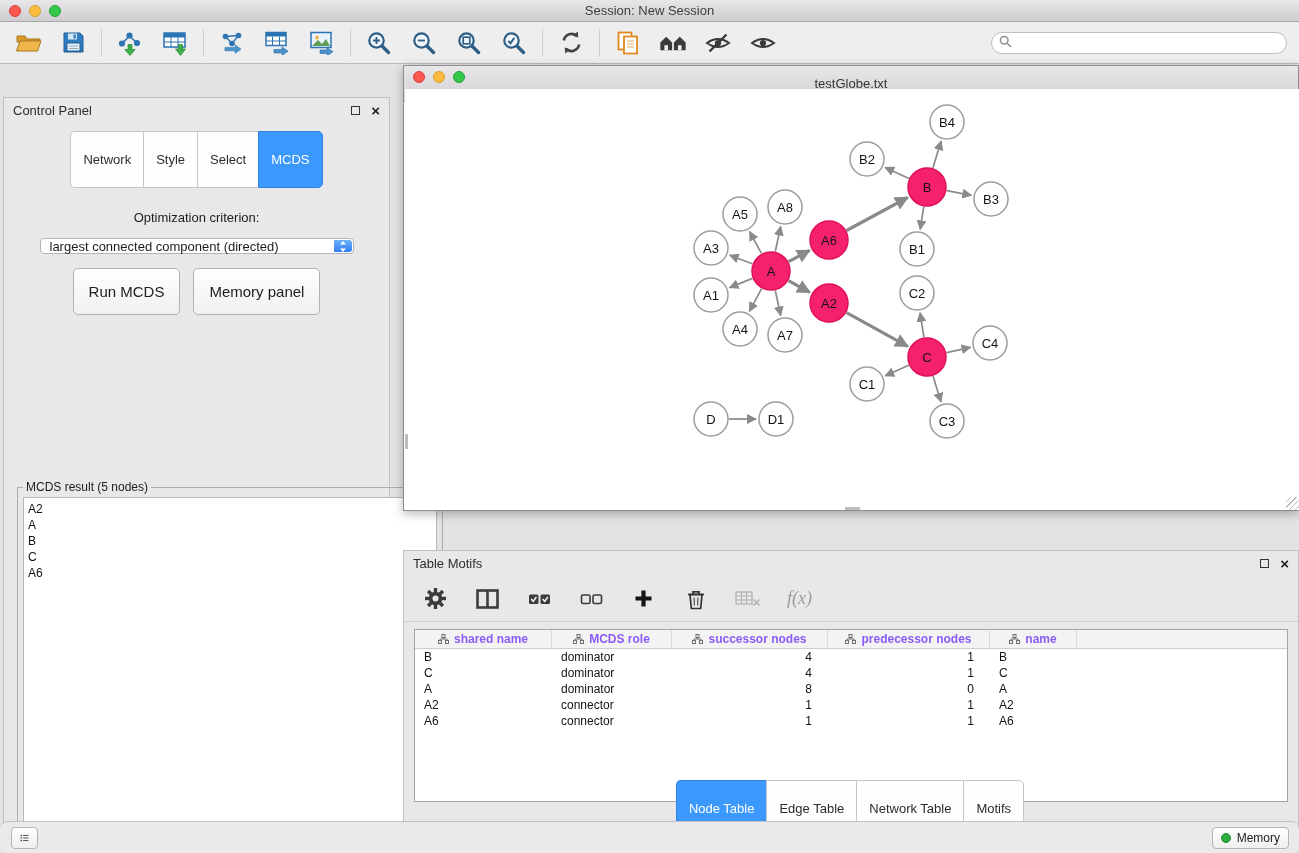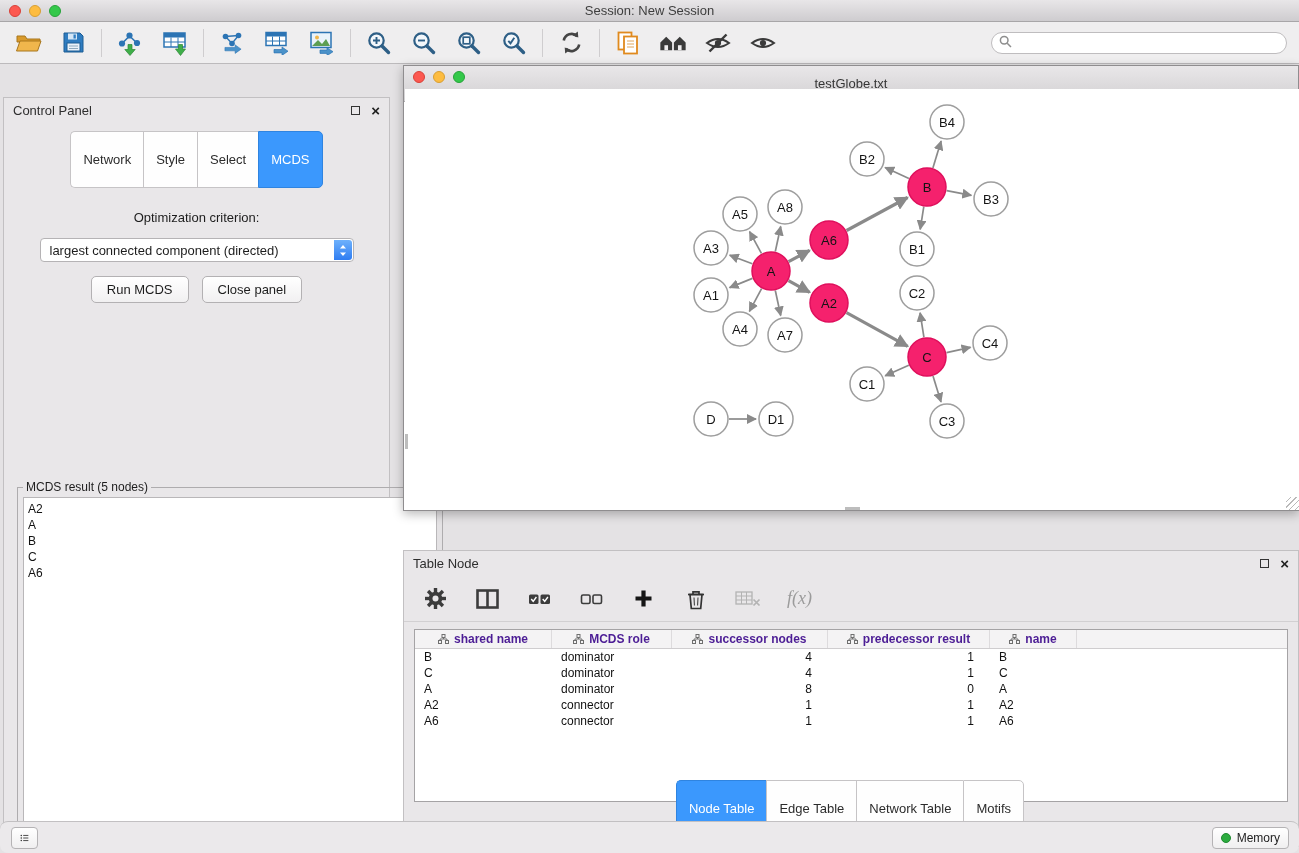--- a/index.html
+++ b/index.html
@@ -40,30 +40,30 @@
   .seg-tab { font-size:13px; padding:20px 12px; background:#fefefe; border:1px solid #c6c4c6;
     border-right:none; color:#2c2c2c; cursor:pointer; }
   .seg-tab:first-child { border-radius:5px 0 0 5px; }
   .seg-tab:last-child { border-right:1px solid #c6c4c6; border-radius:0 5px 5px 0; }
   .seg-tab.active { background:#3b98fd; color:#fff; border-color:#2f84e0; }
 
   
   .control-panel { left:3px; top:67px; width:387px; height:750px; }
   .cp-tabs { margin-top:8px; }
   .cp-opt-label { margin-top:22px; text-align:center; font-size:13px; color:#1d1d1d; }
-  .criterion-select { margin:13px auto 0; width:314px; height:24px; background:#fff;
+  .criterion-select { margin:13px auto 0; width:314px; height:16px; background:#fff;
     border:1px solid #b5b3b5; border-radius:4px; position:relative; display:flex; align-items:center;
     font-size:13px; color:#1d1d1d; padding:0 41px 0 9px; cursor:pointer; }
   .criterion-text { white-space:nowrap; overflow:hidden; }
   .select-stepper { position:absolute; right:1px; top:1px; bottom:1px; width:18px;
     background:linear-gradient(#6eb1fc,#2f7df2); border-radius:0 3px 3px 0;
     display:flex; align-items:center; justify-content:center; }
   .cp-buttons { display:flex; justify-content:center; gap:13px; margin-top:14px; }
   .mac-btn { background:linear-gradient(#ffffff,#f1f0f1); border:1px solid #b3b1b3; border-radius:5px;
-    font-size:13px; color:#1d1d1d; padding:5px 15px; font-family:"Liberation Sans",sans-serif; cursor:pointer; }
+    font-size:15px; color:#1d1d1d; padding:14px 15px; font-family:"Liberation Sans",sans-serif; cursor:pointer; }
   .result-box { position:absolute; left:13px; top:389px; width:426px; height:346px;
     border:1px solid #aeacae; }
   .result-legend { position:absolute; top:-8px; left:5px; background:#e9e7e9; font-size:12px;
     color:#1d1d1d; padding:0 3px; }
   .result-list { position:absolute; left:5px; right:5px; top:9px; bottom:5px; background:#fff;
     border:1px solid #b9b7b9; font-size:12px; color:#111; padding:3px 4px; overflow:auto; }
   .result-item { height:16px; line-height:16px; cursor:default; }
 
   
   .net-window { position:absolute; left:403px; top:65px; width:896px; height:446px; background:#fff;
@@ -81,21 +81,21 @@
   
   .table-panel { left:403px; top:520px; width:896px; height:297px; }
   .tp-toolbar { height:46px; display:flex; align-items:center; gap:25px; padding:0 18px;
     border-bottom:1px solid #d2d0d2; }
   .tp-icon { width:27px; height:27px; display:flex; align-items:center; justify-content:center; cursor:pointer; }
   .fx-label { font-family:"Liberation Serif",serif; font-style:italic; font-size:18px; color:#9b9b9b; }
   .tp-table { position:absolute; left:10px; right:10px; top:78px; bottom:44px; background:#fff;
     border:1px solid #a5a3a5; overflow:hidden; }
   .tp-header { display:flex; height:19px; background:#f4f3f4; border-bottom:1px solid #cfcdcf; }
   .tp-th { display:flex; align-items:center; justify-content:center; gap:5px; font-size:12px;
-    font-weight:bold; color:#4c1d95; border-right:1px solid #dddbdd; cursor:pointer; }
+    font-weight:bold; color:#8b5cf6; border-right:1px solid #dddbdd; cursor:pointer; }
   .tp-th.filler { flex:1; border-right:none; cursor:default; }
   .tp-row { display:flex; height:16px; align-items:center; cursor:default; }
   .tp-cell { font-size:12px; color:#111; white-space:nowrap; }
   .tp-cell.l { padding-left:9px; text-align:left; }
   .tp-cell.r { padding-right:16px; text-align:right; }
   .tp-tabs { position:absolute; left:0; right:2px; bottom:9px; }
 
   
   .statusbar { position:absolute; left:0; top:821px; width:1299px; height:32px; background:#ebe9eb;
     border-top:1px solid #c2c0c2;border-radius:8px; }
@@ -296,21 +296,21 @@
       <span class="criterion-text">largest connected component (directed)</span>
       <span class="select-stepper">
         <svg width="8" height="13" viewBox="0 0 8 13">
           <path d="M4 1 L7 4.6 H1 Z" fill="#fff"></path>
           <path d="M4 12 L1 8.4 H7 Z" fill="#fff"></path>
         </svg>
       </span>
     </div>
     <div class="cp-buttons">
       <button class="mac-btn">Run MCDS</button>
-      <button class="mac-btn">Close panel</button>
+      <button class="mac-btn">Memory panel</button>
     </div>
     <div class="result-box">
       <span class="result-legend">MCDS result (5 nodes)</span>
       <div class="result-list" id="result-list">
           <div class="result-item">A2</div>
           <div class="result-item">A</div>
           <div class="result-item">B</div>
           <div class="result-item">C</div>
           <div class="result-item">A6</div>
         </div>
@@ -441,21 +441,21 @@
           </g>
         </svg>
       <div class="scroll-v"></div>
       <div class="scroll-h"></div>
       <div class="resize-grip"></div>
     </div>
   </div>
 
   <div class="panel table-panel">
     <div class="panel-header">
-      <span>Table Node</span>
+      <span>Table Motifs</span>
       <span class="ph-icons">
         <span class="ph-float"></span>
         <span class="ph-close">×</span>
       </span>
     </div>
     <div class="tp-toolbar">
       <span class="tp-icon">
         <svg width="23" height="23" viewBox="-11.5 -11.5 23 23">
           <g fill="#3c3c3c">
             <rect x="-1.7" y="-10.5" width="3.4" height="21"></rect>
@@ -542,21 +542,21 @@
             </svg>
             <span>successor nodes</span>
           </div>
           <div class="tp-th" style="width: 162px;">
             <svg width="11" height="10" viewBox="0 0 11 10">
               <rect x="4" y="0.5" width="3" height="3" fill="none" stroke="#6f6f6f"></rect>
               <rect x="0.5" y="6.5" width="3" height="3" fill="none" stroke="#6f6f6f"></rect>
               <rect x="7.5" y="6.5" width="3" height="3" fill="none" stroke="#6f6f6f"></rect>
               <path d="M5.5 3.5 V5 M2 6.5 V5 H9 V6.5" fill="none" stroke="#6f6f6f"></path>
             </svg>
-            <span>predecessor result</span>
+            <span>predecessor nodes</span>
           </div>
           <div class="tp-th" style="width: 87px;">
             <svg width="11" height="10" viewBox="0 0 11 10">
               <rect x="4" y="0.5" width="3" height="3" fill="none" stroke="#6f6f6f"></rect>
               <rect x="0.5" y="6.5" width="3" height="3" fill="none" stroke="#6f6f6f"></rect>
               <rect x="7.5" y="6.5" width="3" height="3" fill="none" stroke="#6f6f6f"></rect>
               <path d="M5.5 3.5 V5 M2 6.5 V5 H9 V6.5" fill="none" stroke="#6f6f6f"></path>
             </svg>
             <span>name</span>
           </div>

